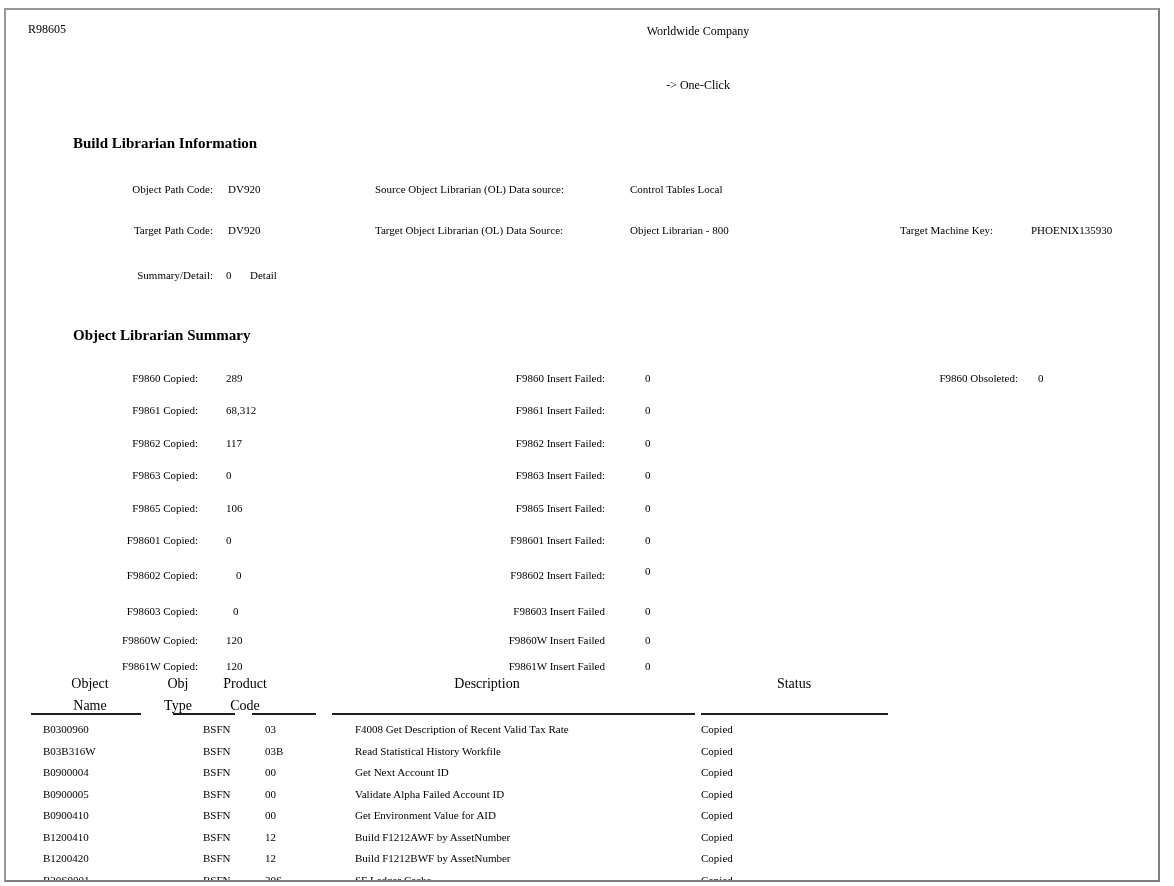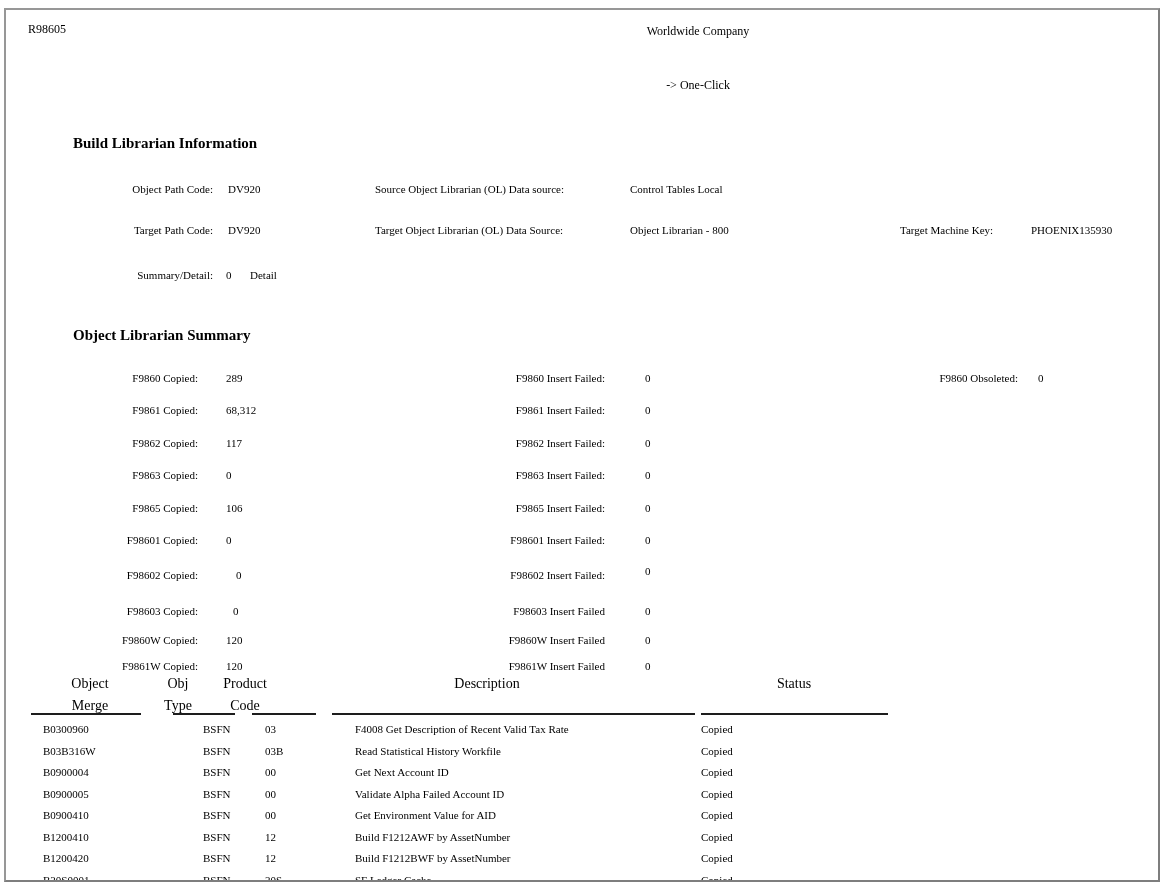--- a/index.html
+++ b/index.html
@@ -130,21 +130,21 @@
     <span style="left:220px">120</span>
     <span class="r2" style="left:350px;width:249px">F9861W Insert Failed</span>
     <span style="left:639px">0</span>
   </div>
 
   <div class="t c" style="left:34px;top:667px;width:100px">Object</div>
   <div class="t c" style="left:142px;top:667px;width:60px">Obj</div>
   <div class="t c" style="left:199px;top:667px;width:80px">Product</div>
   <div class="t c" style="left:331px;top:667px;width:300px">Description</div>
   <div class="t c" style="left:688px;top:667px;width:200px">Status</div>
-  <div class="t c" style="left:34px;top:689px;width:100px">Merge</div>
+  <div class="t c" style="left:34px;top:689px;width:100px">Name</div>
   <div class="t c" style="left:142px;top:689px;width:60px">Type</div>
   <div class="t c" style="left:199px;top:689px;width:80px">Code</div>
 
   <div class="line" style="left:25px;top:703px;width:110px"></div>
   <div class="line" style="left:167px;top:703px;width:62px"></div>
   <div class="line" style="left:246px;top:703px;width:64px"></div>
   <div class="line" style="left:326px;top:703px;width:363px"></div>
   <div class="line" style="left:695px;top:703px;width:187px"></div>
 
   <div class="trow" style="top:713px">

